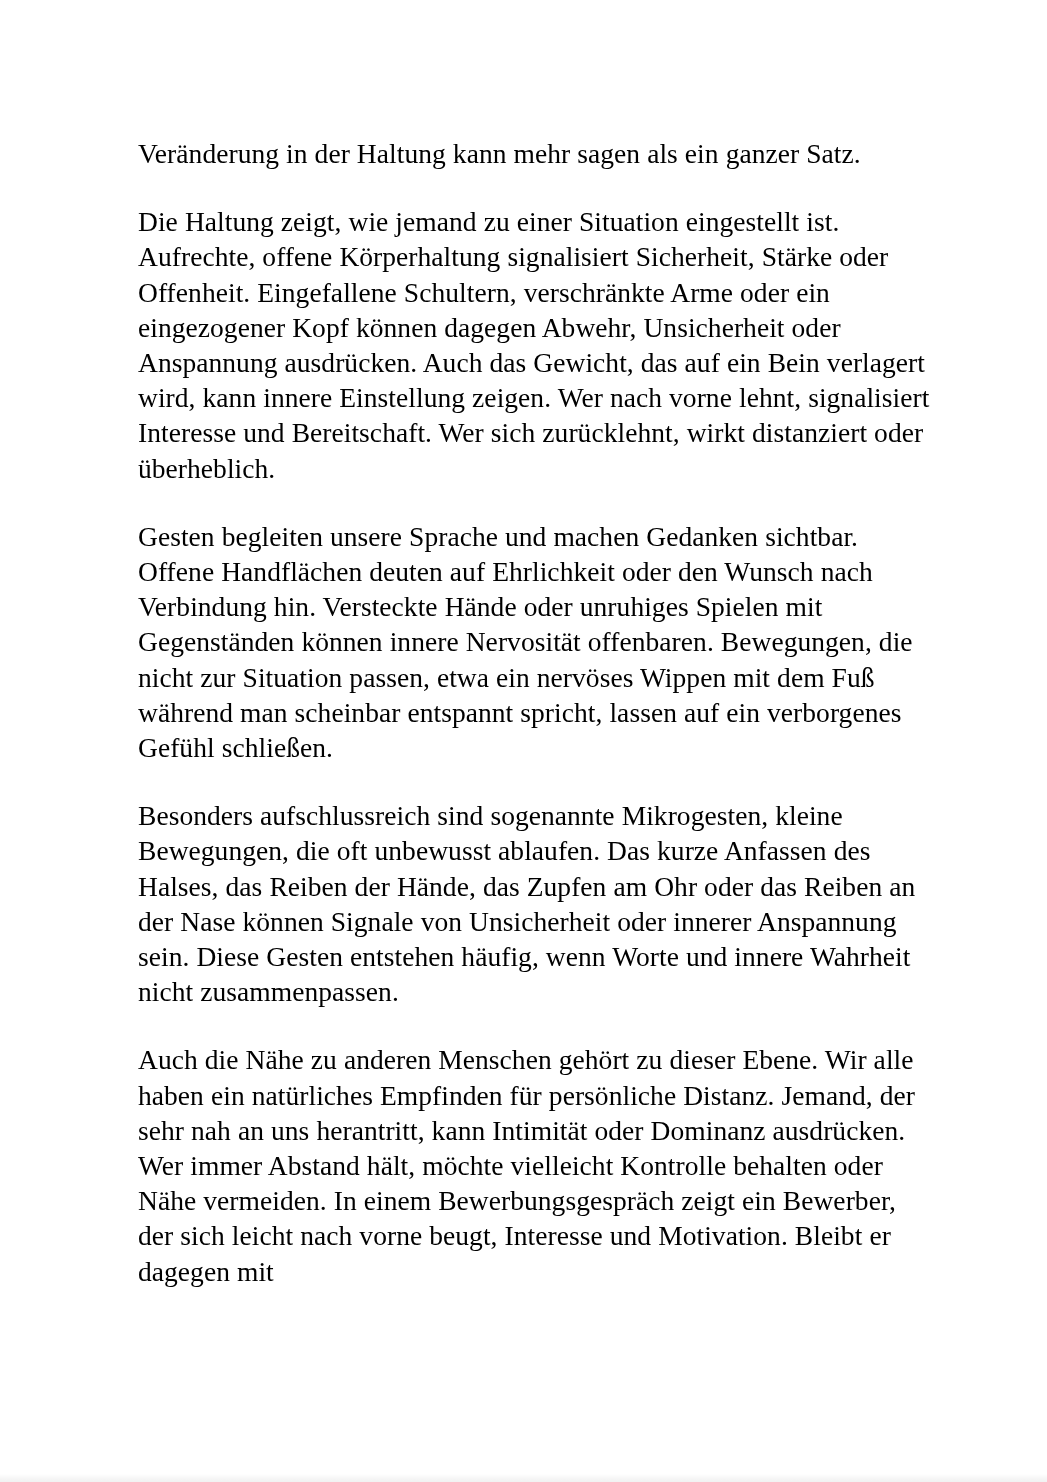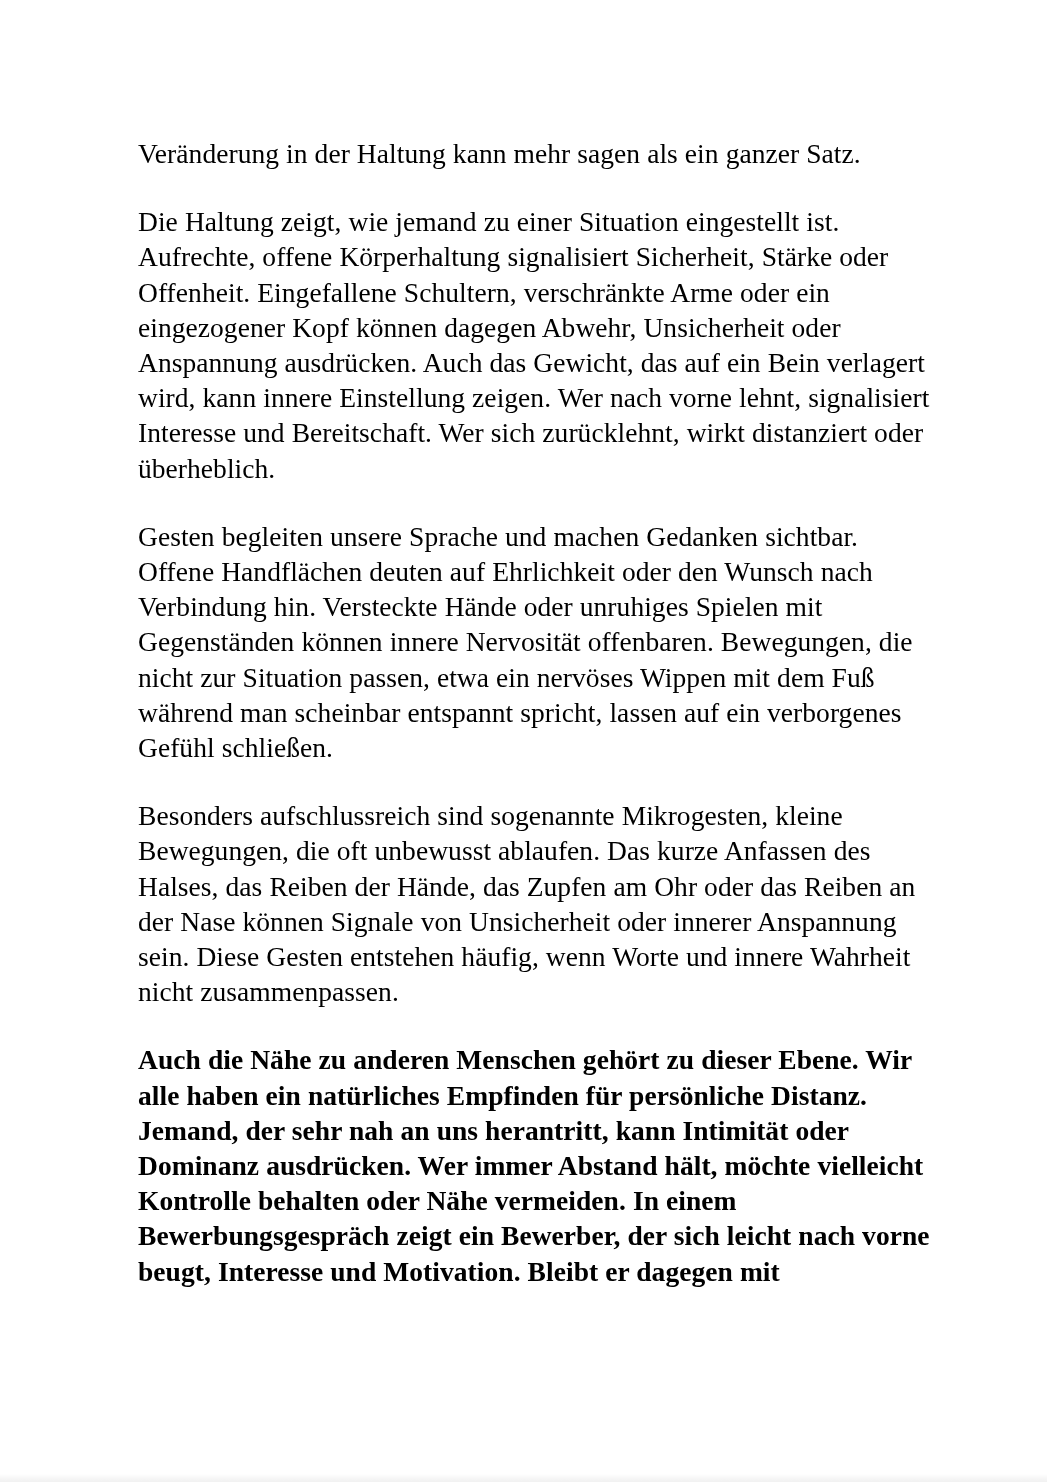--- a/index.html
+++ b/index.html
@@ -42,21 +42,20 @@
     color: #000000;
     margin: 0 0 33px 0;
     text-align: left;
     word-spacing: 0.1px;
     letter-spacing: 0.05px;
     -webkit-font-smoothing: antialiased;
   }
 
   .paragraph:last-child {
     margin-bottom: 7px;
-    font-weight: bold;
   }
 
   
   .page-bottom-edge {
     position: absolute;
     left: 0;
     bottom: 0;
     width: 1047px;
     height: 8px;
     background: linear-gradient(to bottom, rgba(0,0,0,0.0) 0%, rgba(0,0,0,0.035) 55%, rgba(0,0,0,0.055) 100%);

